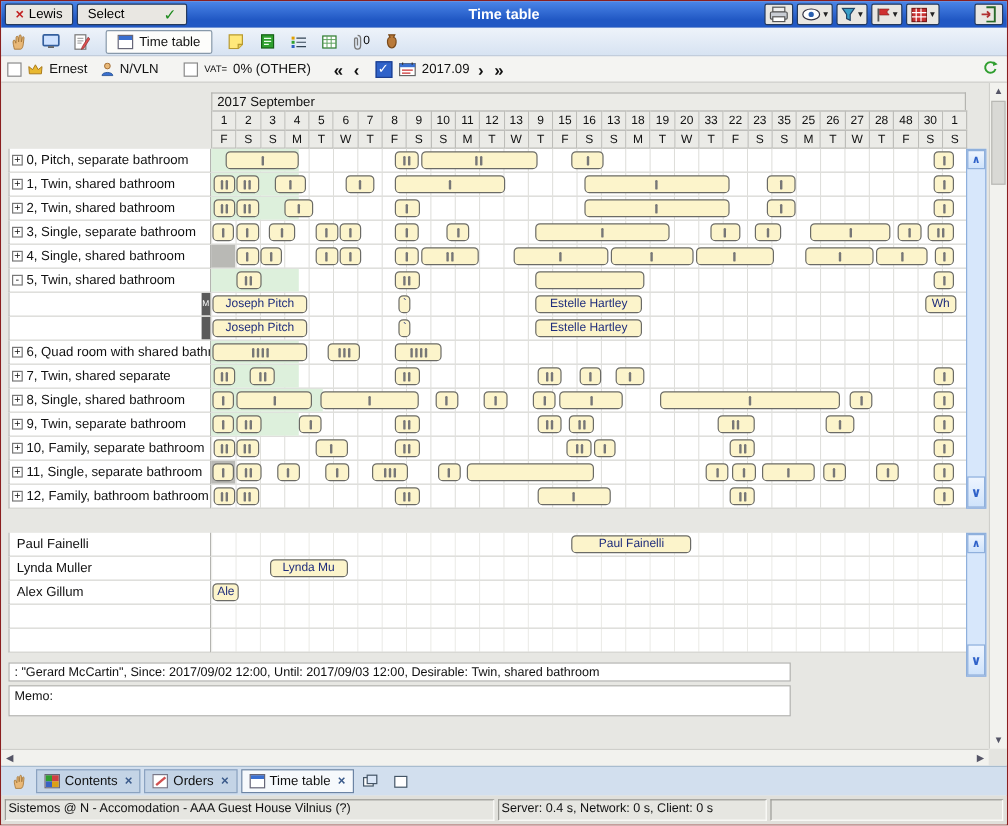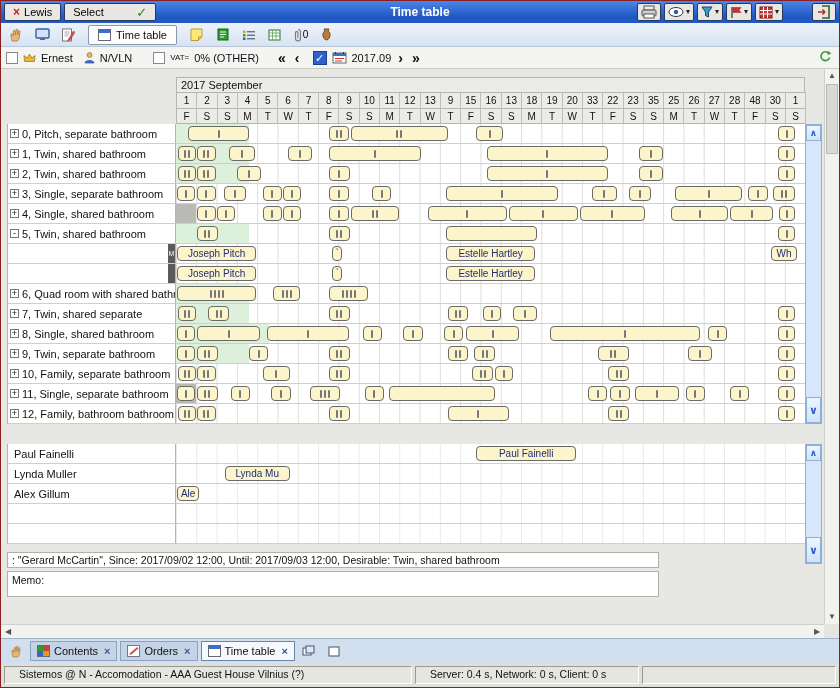--- a/index.html
+++ b/index.html
@@ -92,21 +92,21 @@
   .ticon { width:13px; height:12px; display:inline-block; flex:0 0 13px; }
   .i-cal { border:1px solid #667; background:linear-gradient(180deg,#3a6fd0 0 3px,#fff 3px); }
   .i-contents { border:1px solid #667; background:
       linear-gradient(90deg,#2f9e2f 50%,#cf4040 50%) 0 0/100% 50% no-repeat,
       linear-gradient(90deg,#3a62c4 50%,#dba018 50%) 0 100%/100% 50% no-repeat,#fff; }
   .i-orders { border:1px solid #778; background:#fff; position:relative; }
   .i-orders::after { content:""; position:absolute; left:1px; top:4px; width:10px; height:2px; background:#d05050; transform:rotate(-40deg); }
 
   
   .statusbar { flex:0 0 24px; background:#e0e0db; display:flex; gap:3px; padding:3px; }
-  .spanel { border:1px solid; border-color:#9a9a95 #fdfdfa #fdfdfa #9a9a95; background:#e6e6e1; font-size:10.5px; line-height:15px; padding:0 14px; white-space:nowrap; overflow:hidden; }
+  .spanel { border:1px solid; border-color:#9a9a95 #fdfdfa #fdfdfa #9a9a95; background:#e6e6e1; font-size:10.5px; line-height:15px; padding:0 2px; white-space:nowrap; overflow:hidden; }
   .spanel.left { width:408px; }
   .spanel.mid { width:224px; }
   .spanel.rightp { flex:1; }
 </style>
 </head>
 <body>
 
 <div class="window">
 
   <div class="titlebar">

